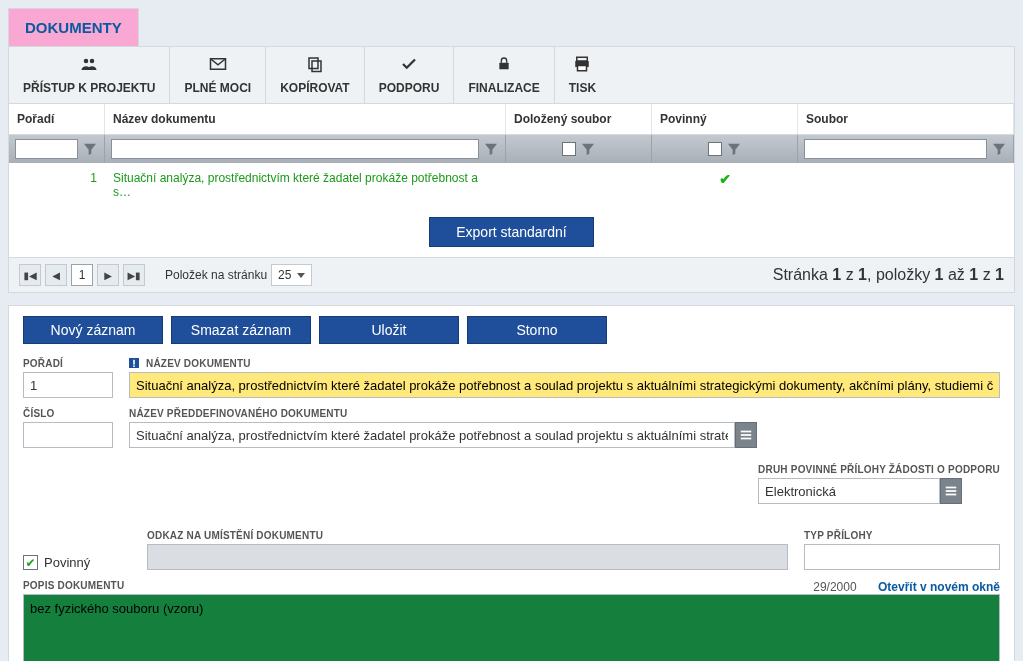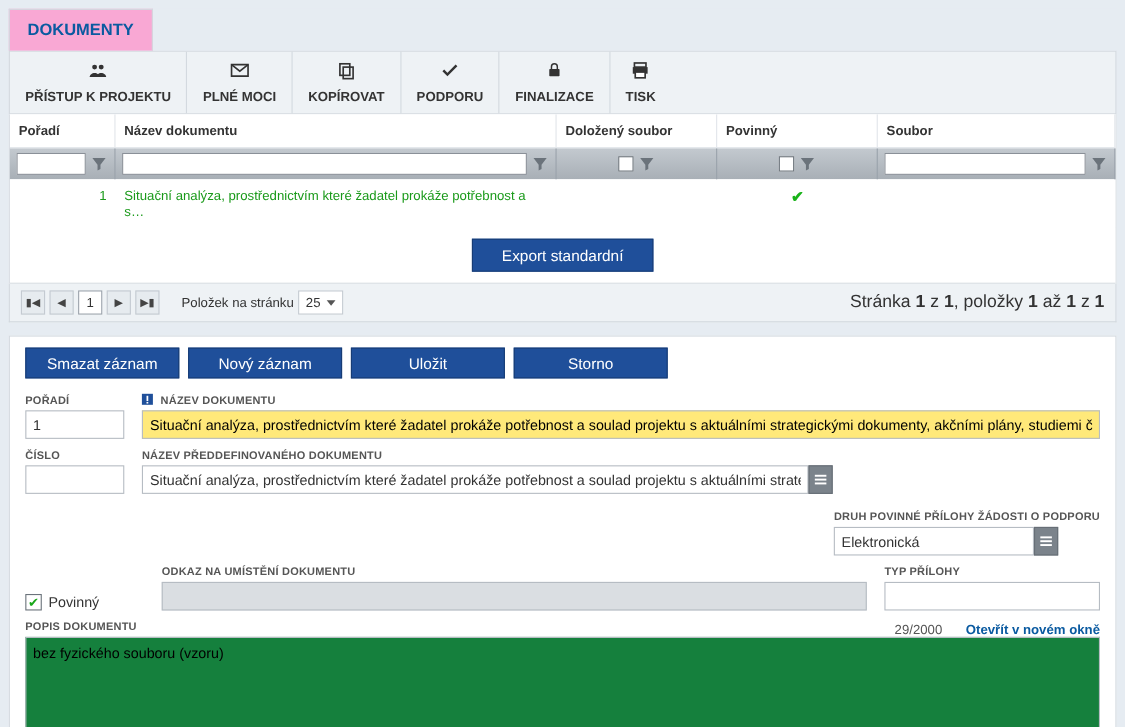--- a/index.html
+++ b/index.html
@@ -217,22 +217,22 @@
         <span class="caret"></span>
       </span>
     </div>
     <div class="pager-right">
       <span>Stránka </span><b>1</b><span> z </span><b>1</b><span>, položky </span><b>1</b><span> až </span><b>1</b><span> z </span><b>1</b>
     </div>
   </div>
 
   <div class="form-area">
     <div class="action-row">
+      <div class="btn-form">Nový záznam</div>
       <div class="btn-form">Smazat záznam</div>
-      <div class="btn-form">Nový záznam</div>
       <div class="btn-form">Uložit</div>
       <div class="btn-form">Storno</div>
     </div>
 
     <div class="form-row">
       <div class="field">
         <label>POŘADÍ</label>
         <input type="text" class="readonly w-90" style="background: rgb(255, 255, 255);" value="1">
       </div>
       <div class="field" style="flex:1;">
@@ -282,21 +282,21 @@
       </div>
     </div>
 
     <div class="form-row">
       <div class="field" style="width:108px;">
         <div class="chkbox-field" style="margin-top:18px;">
           <span class="chk">✔</span>
           <span>Povinný</span>
         </div>
       </div>
-      <div class="field" style="flex:1;">
+      <div class="field" style="flex:1;margin-top:16px;">
         <label>ODKAZ NA UMÍSTĚNÍ DOKUMENTU</label>
         <input type="text" class="readonly" style="width: 100%;" value="">
       </div>
       <div class="field">
         <label>TYP PŘÍLOHY</label>
         <input type="text" class="w-196" style="background: rgb(255, 255, 255);" value="">
       </div>
     </div>
 
     <div class="field desc-area" style="margin-top:4px;">

